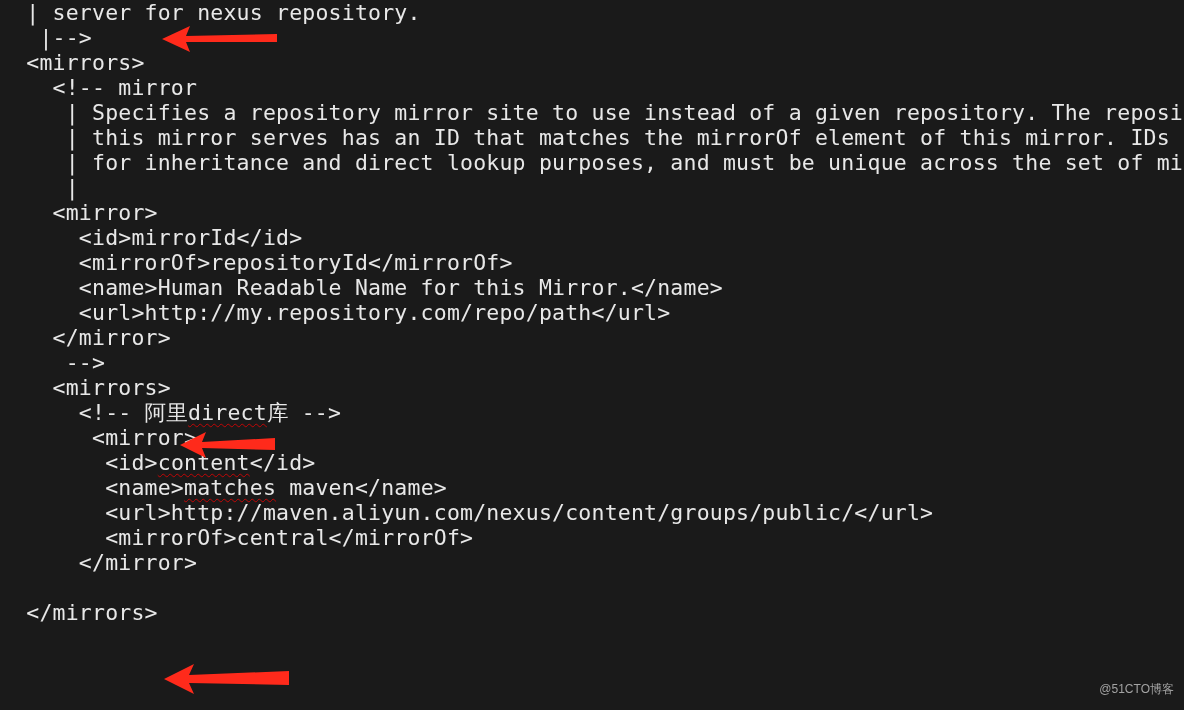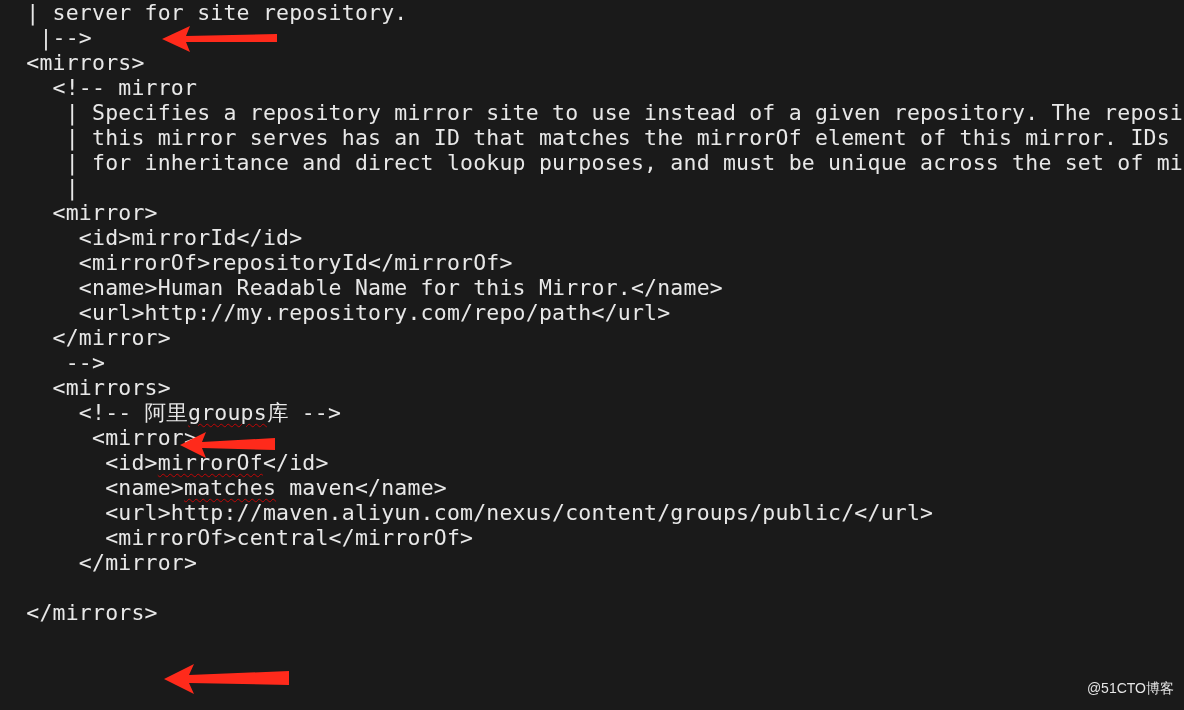--- a/index.html
+++ b/index.html
@@ -22,51 +22,51 @@
   }
   .wavy {
     text-decoration: underline wavy rgba(255,0,0,0.7);
     text-decoration-thickness: 1px;
     text-underline-offset: 3px;
   }
   .watermark {
     position: absolute;
     right: 10px;
     bottom: 12px;
-    color: #e5e5e5;
+    color: #a3a3a3;
     font-family: sans-serif;
-    font-size: 14px;
+    font-size: 12px;
   }
   svg.arrow {
     position: absolute;
     overflow: visible;
   }
 </style>
 </head>
 <body>
 
-<pre class="code"><span>  | server for site repository.</span>
+<pre class="code"><span>  | server for nexus repository.</span>
 <span>   |--&gt;</span>
 <span>  &lt;mirrors&gt;</span>
 <span>    &lt;!-- mirror</span>
 <span>     | Specifies a repository mirror site to use instead of a given repository. The repository that</span>
 <span>     | this mirror serves has an ID that matches the mirrorOf element of this mirror. IDs are used</span>
 <span>     | for inheritance and direct lookup purposes, and must be unique across the set of mirrors.</span>
 <span>     |</span>
 <span>    &lt;mirror&gt;</span>
 <span>      &lt;id&gt;mirrorId&lt;/id&gt;</span>
 <span>      &lt;mirrorOf&gt;repositoryId&lt;/mirrorOf&gt;</span>
 <span>      &lt;name&gt;Human Readable Name for this Mirror.&lt;/name&gt;</span>
 <span>      &lt;url&gt;http://my.repository.com/repo/path&lt;/url&gt;</span>
 <span>    &lt;/mirror&gt;</span>
 <span>     --&gt;</span>
 <span>    &lt;mirrors&gt;</span>
-<span><span>      &lt;!-- 阿里</span><span class="wavy">groups</span><span>库 --&gt;</span></span>
+<span><span>      &lt;!-- 阿里</span><span class="wavy">direct</span><span>库 --&gt;</span></span>
 <span>       &lt;mirror&gt;</span>
-<span><span>        &lt;id&gt;</span><span class="wavy">mirrorOf</span><span>&lt;/id&gt;</span></span>
+<span><span>        &lt;id&gt;</span><span class="wavy">content</span><span>&lt;/id&gt;</span></span>
 <span><span>        &lt;name&gt;</span><span class="wavy">matches</span><span> maven&lt;/name&gt;</span></span>
 <span>        &lt;url&gt;http://maven.aliyun.com/nexus/content/groups/public/&lt;/url&gt;</span>
 <span>        &lt;mirrorOf&gt;central&lt;/mirrorOf&gt;</span>
 <span>      &lt;/mirror&gt;</span>
 <span></span>
 <span>  &lt;/mirrors&gt;</span>
 </pre>
 
 <svg class="arrow" style="left:162px; top:24px;" width="120" height="30" viewBox="0 0 120 30">
   <defs>

